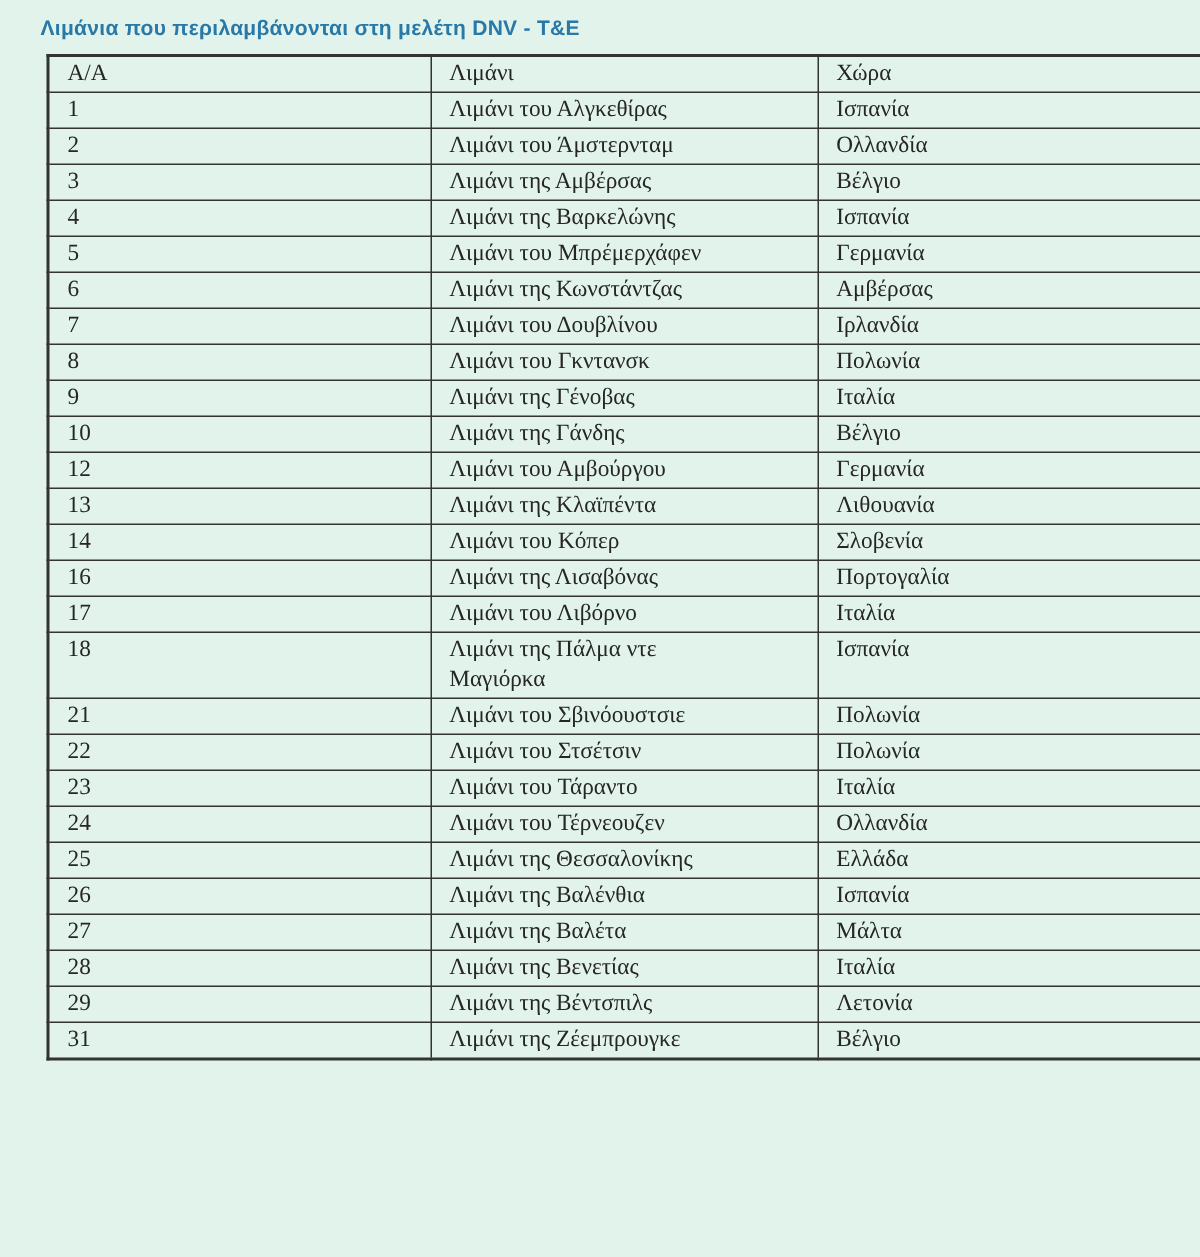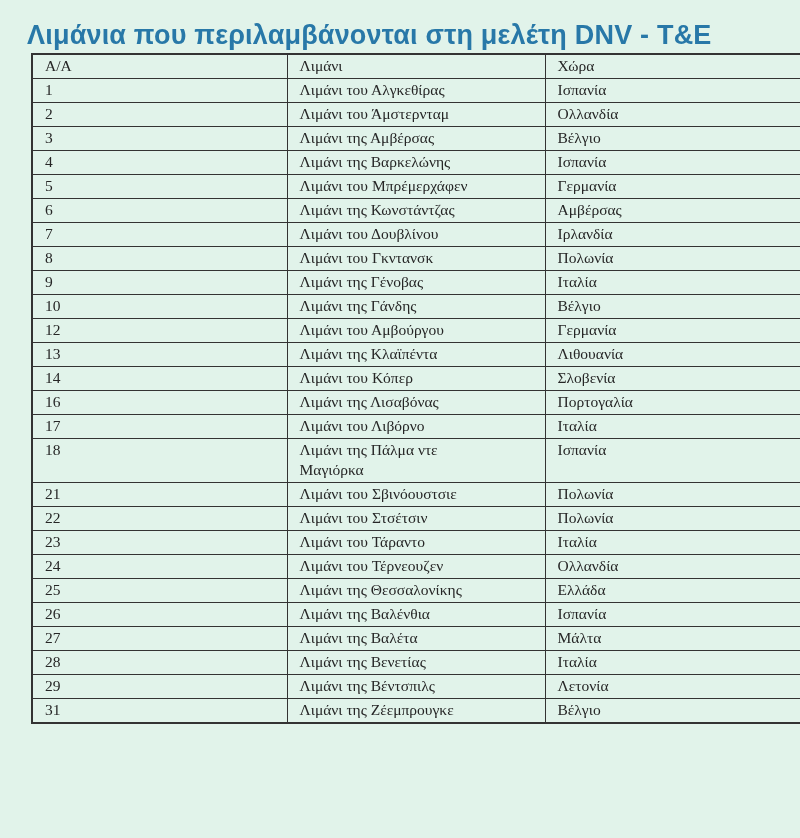--- a/index.html
+++ b/index.html
@@ -12,24 +12,24 @@
   html,body{ margin:0; padding:0; }
   body{
     width:800px; height:838px;
     background: var(--bg);
     font-family: "Liberation Serif", "DejaVu Serif", serif;
     color: var(--text-color);
     overflow:hidden;
   }
   .page-title{
     margin:0;
-    padding: 23px 0 6px 27px;
+    padding: 6px 0 6px 27px;
     font-family: "Liberation Sans", "DejaVu Sans", sans-serif;
     font-weight: bold;
-    font-size: 27px;
+    font-size: 14px;
     line-height: 24px;
     color: var(--title-color);
     letter-spacing: 0.2px;
   }
   table.ports{
     border-collapse: collapse;
     table-layout: fixed;
     width: 771px;
     margin-left: 31px;
     border: 2px solid var(--border-color);

